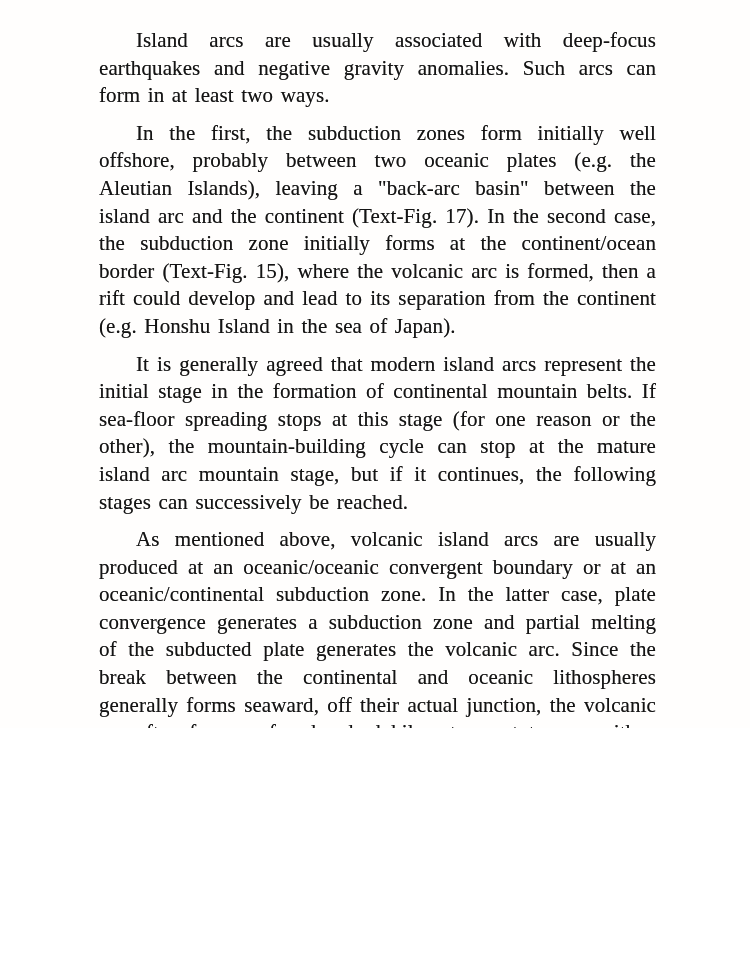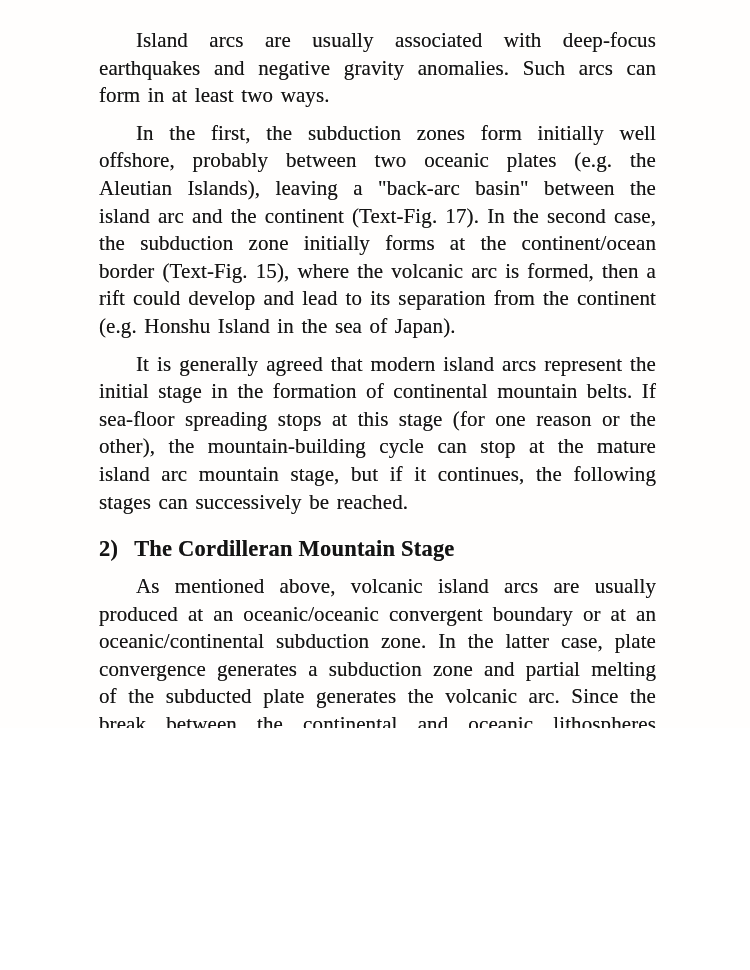--- a/index.html
+++ b/index.html
@@ -83,23 +83,20 @@
 <div class="page">
 
   <div class="text-block">
 
     <p class="para">Island arcs are usually associated with deep-focus earthquakes and negative gravity anomalies. Such arcs can form in at least two ways.</p>
 
     <p class="para">In the first, the subduction zones form initially well offshore, probably between two oceanic plates (e.g. the Aleutian Islands), leaving a "back-arc basin" between the island arc and the continent (Text-Fig. 17). In the second case, the subduction zone initially forms at the continent/ocean border (Text-Fig. 15), where the volcanic arc is formed, then a rift could develop and lead to its separation from the continent (e.g. Honshu Island in the sea of Japan).</p>
 
     <p class="para">It is generally agreed that modern island arcs represent the initial stage in the formation of continental mountain belts. If sea-floor spreading stops at this stage (for one reason or the other), the mountain-building cycle can stop at the mature island arc mountain stage, but if it continues, the following stages can successively be reached.</p>
 
-    <h2 class="section-heading">
-      <span class="num">2)</span><span>The Cordilleran Mountain Stage</span>
-    </h2>
 
     <p class="para continued">As mentioned above, volcanic island arcs are usually produced at an oceanic/oceanic convergent boundary or at an oceanic/continental subduction zone. In the latter case, plate convergence generates a subduction zone and partial melting of the subducted plate generates the volcanic arc. Since the break between the continental and oceanic lithospheres generally forms seaward, off their actual junction, the volcanic arc often forms a few hundred kilometers out to sea, with a back-arc basin separating it from the continental mass. Further convergence causes the closure of the back-arc basin and the deformation as</p>
 
   </div>
 
   <div class="footer">
 
     <svg class="squiggle" width="43" height="9" viewBox="0 0 43 9" aria-hidden="true">
       <path d="M0 6.5 L2 2.5 L4 6.5 L6 2.5 L8 6.5 L10 2.5 L12 6.5 L14 2.5 L16 6.5 L18 2.5 L20 6.5 L22 2.5 L24 6.5 L26 2.5 L28 6.5 L30 2.5 L32 6.5 L34 2.5 L36 6.5 L38 2.5 L40 6.5 L42 2.5 L43 4.5" fill="none" stroke="#131313" stroke-width="1.3"></path>
       <path d="M0 2.5 L2 6.5 L4 2.5 L6 6.5 L8 2.5 L10 6.5 L12 2.5 L14 6.5 L16 2.5 L18 6.5 L20 2.5 L22 6.5 L24 2.5 L26 6.5 L28 2.5 L30 6.5 L32 2.5 L34 6.5 L36 2.5 L38 6.5 L40 2.5 L42 6.5 L43 4.5" fill="none" stroke="#131313" stroke-width="1.3"></path>

